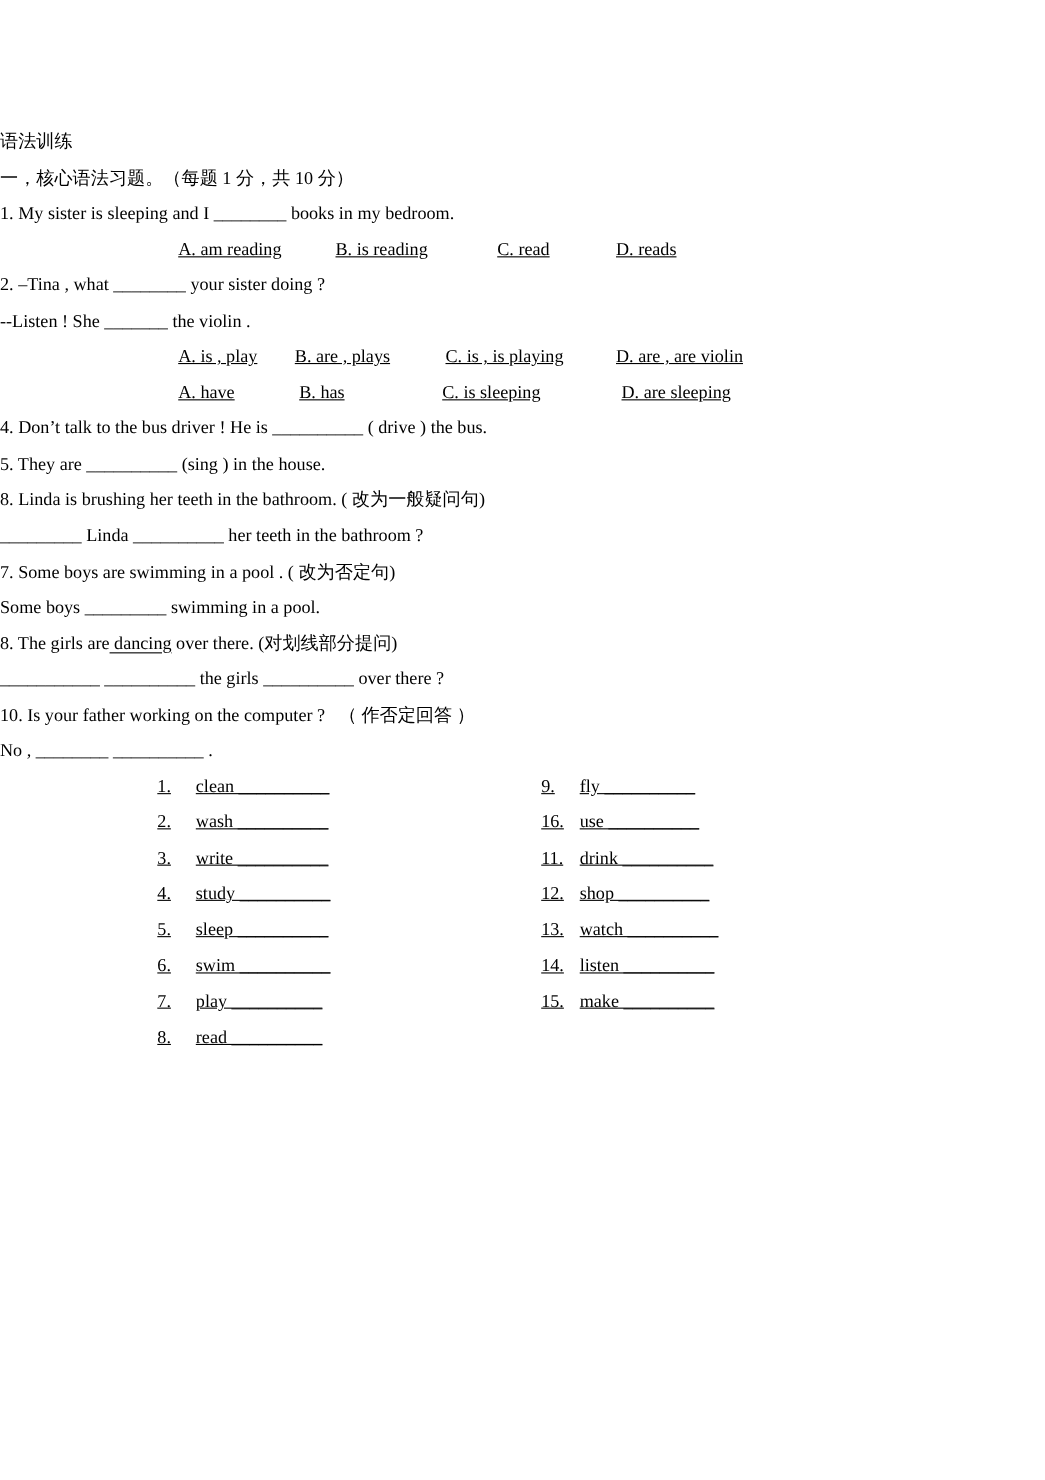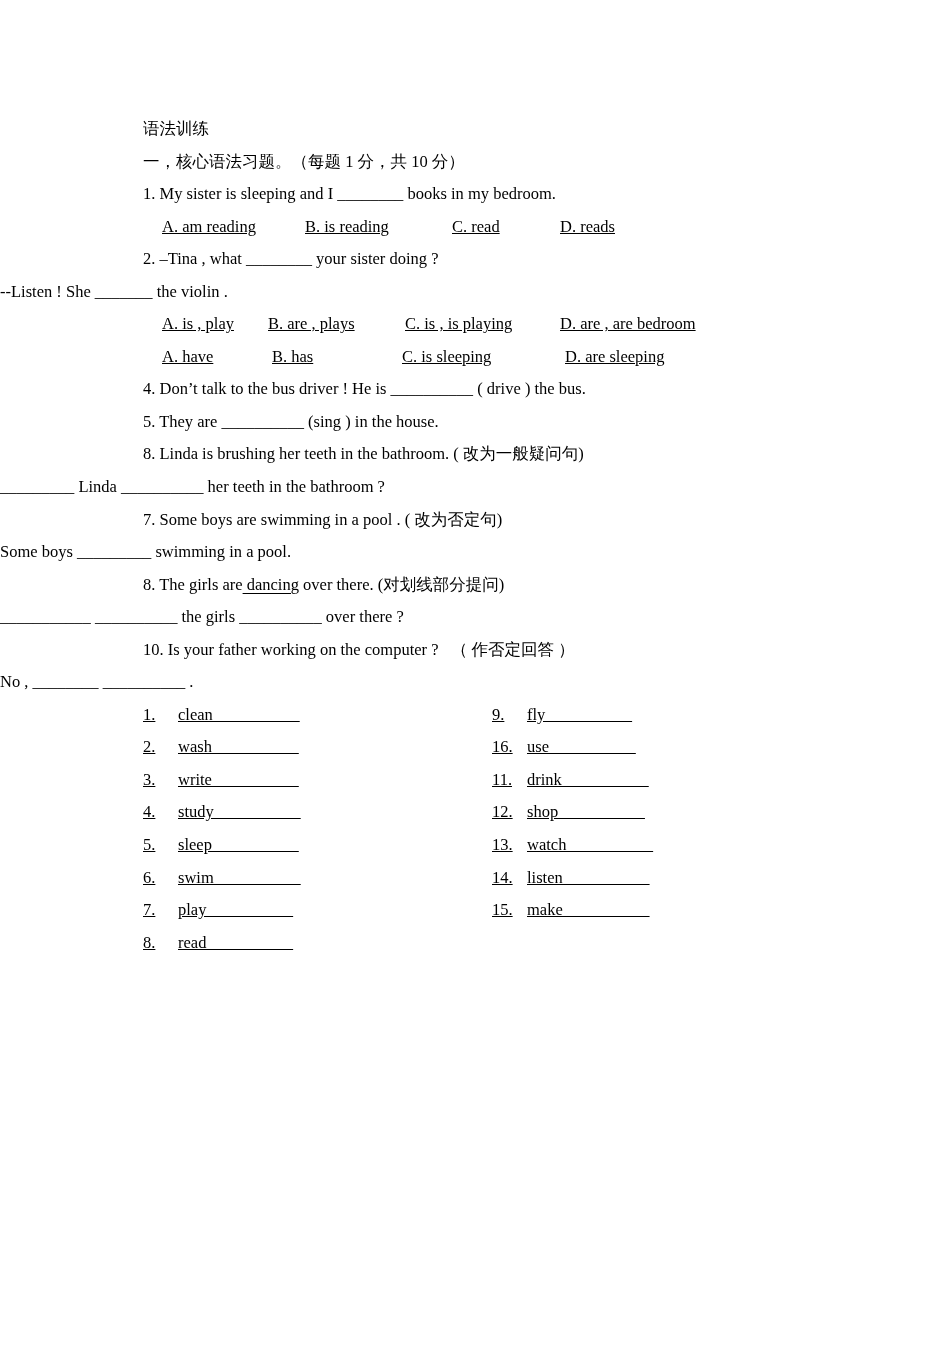--- a/index.html
+++ b/index.html
@@ -22,21 +22,21 @@
     top: 113px;
     left: 0;
     right: 0;
   }
   .ln {
     position: relative;
     height: 32.55px;
     line-height: 32.55px;
     white-space: pre;
   }
-  .ind1 { padding-left: 143px; }  
+  .ind1 { }  
   .ind2 { }  
   .opt {
     position: absolute;
     top: 0;
     white-space: pre;
     text-decoration: underline;
   }
   .ul {
     text-decoration: underline;
     text-underline-offset: 3px;
@@ -59,21 +59,21 @@
       <span class="opt" style="left:452px">C. read</span>
       <span class="opt" style="left:560px">D. reads</span>
     </div>
 
     <div class="ln ind1">2. –Tina , what ________ your sister doing ?</div>
     <div class="ln ind2">--Listen ! She _______ the violin .</div>
     <div class="ln">
       <span class="opt" style="left:162px">A. is , play</span>
       <span class="opt" style="left:268px">B. are , plays</span>
       <span class="opt" style="left:405px">C. is , is playing</span>
-      <span class="opt" style="left:560px">D. are , are bedroom</span>
+      <span class="opt" style="left:560px">D. are , are violin</span>
     </div>
 
     <div class="ln">
       <span class="opt" style="left:162px">A. have</span>
       <span class="opt" style="left:272px">B. has</span>
       <span class="opt" style="left:402px">C. is sleeping</span>
       <span class="opt" style="left:565px">D. are sleeping</span>
     </div>
 
     <div class="ln ind1">4. Don’t talk to the bus driver ! He is __________ ( drive ) the bus.</div>

